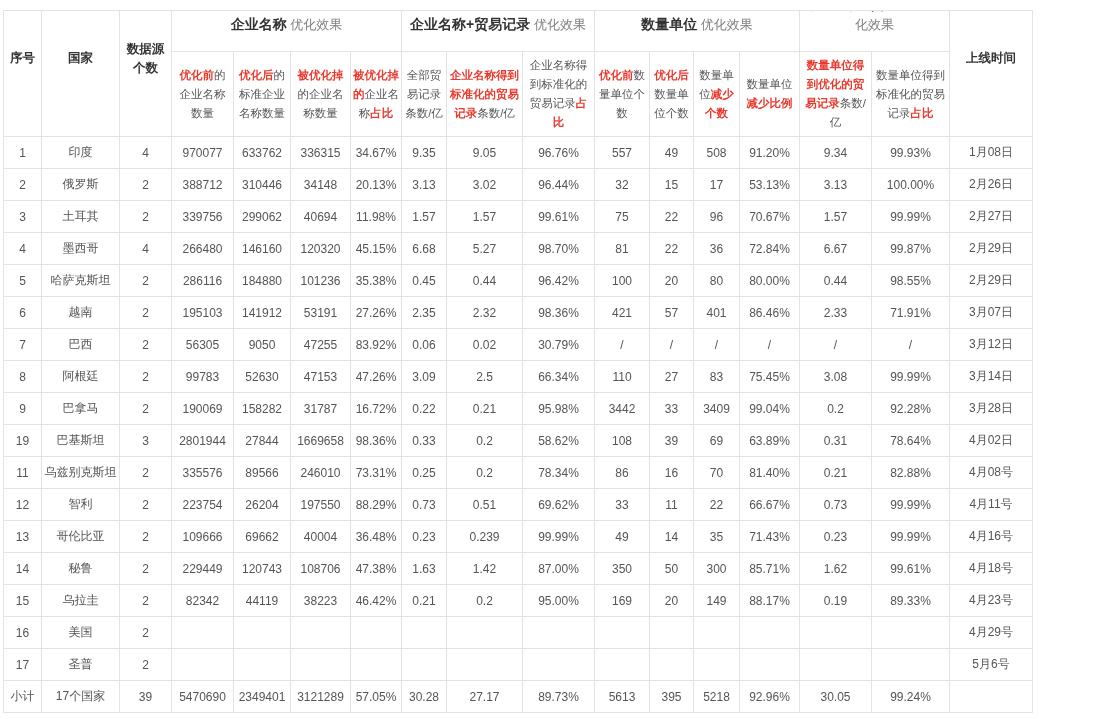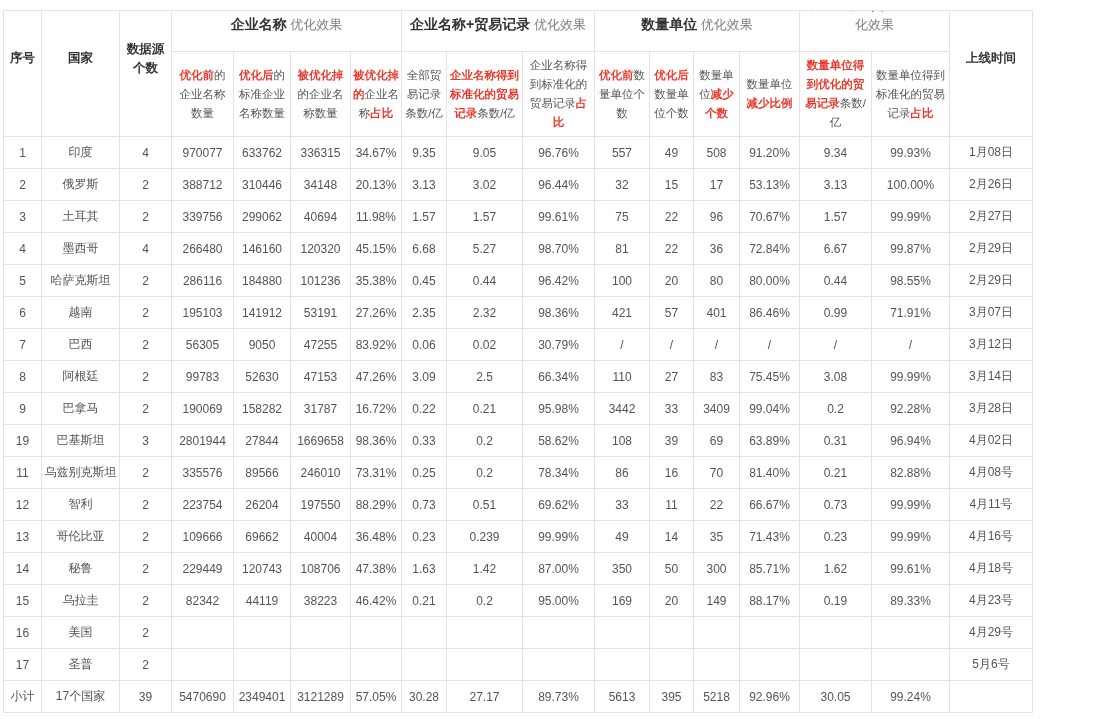--- a/index.html
+++ b/index.html
@@ -189,21 +189,21 @@
             <td>141912</td>
             <td>53191</td>
             <td>27.26%</td>
             <td>2.35</td>
             <td>2.32</td>
             <td>98.36%</td>
             <td>421</td>
             <td>57</td>
             <td>401</td>
             <td>86.46%</td>
-            <td>0.99</td>
+            <td>2.33</td>
             <td>71.91%</td>
             <td>3月07日</td>
           </tr>
           <tr>
             <td>7</td>
             <td>巴西</td>
             <td>2</td>
             <td>56305</td>
             <td>9050</td>
             <td>47255</td>
@@ -266,21 +266,21 @@
             <td>1669658</td>
             <td>98.36%</td>
             <td>0.33</td>
             <td>0.2</td>
             <td>58.62%</td>
             <td>108</td>
             <td>39</td>
             <td>69</td>
             <td>63.89%</td>
             <td>0.31</td>
-            <td>96.94%</td>
+            <td>78.64%</td>
             <td>4月02日</td>
           </tr>
           <tr>
             <td>11</td>
             <td>乌兹别克斯坦</td>
             <td>2</td>
             <td>335576</td>
             <td>89566</td>
             <td>246010</td>
             <td>73.31%</td>

